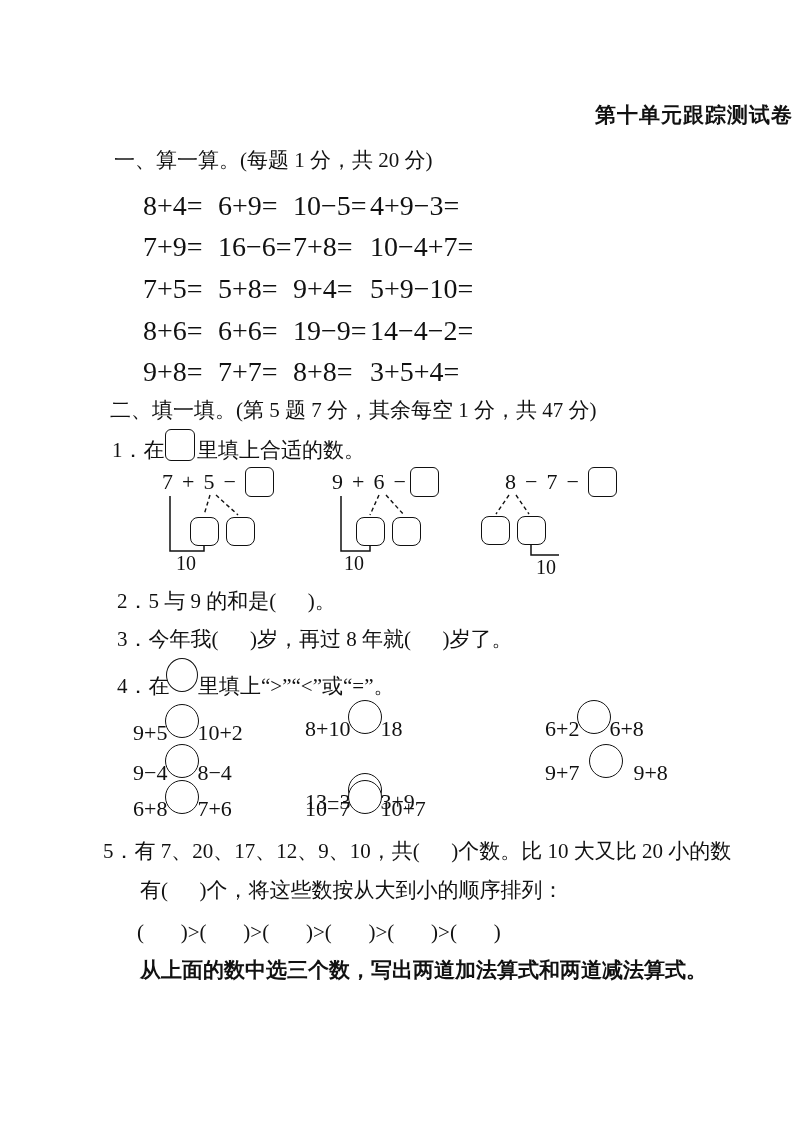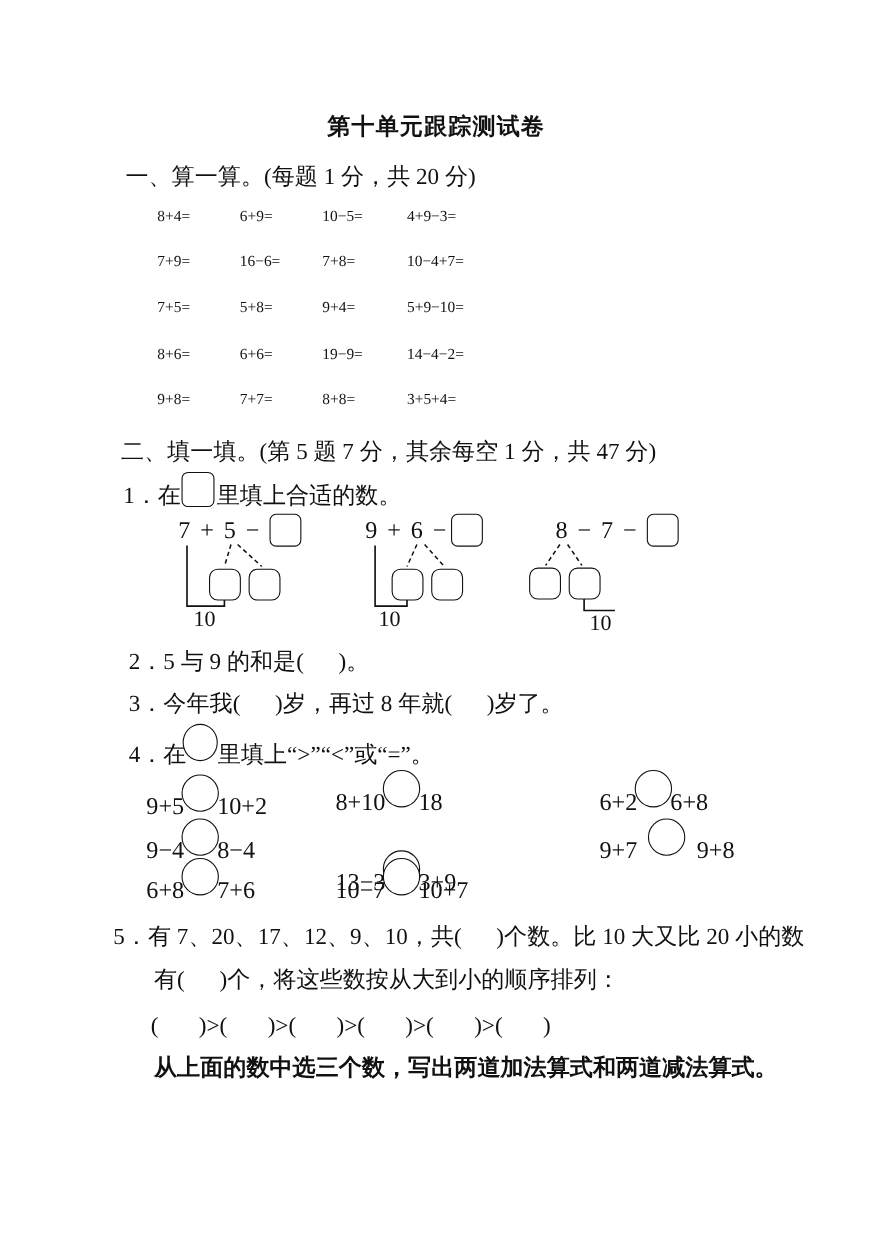--- a/index.html
+++ b/index.html
@@ -9,25 +9,25 @@
     margin:0 auto;
     background:#ffffff;
     font-family:"Liberation Serif","DejaVu Serif",serif;
     color:#111;
     overflow:hidden;
   }
   .txt{position:absolute;white-space:pre;line-height:1.25;}
   .fs21{font-size:21px;}
   .title{
     position:absolute;left:0;right:0;top:101px;
-    text-align:center;font-size:21px;font-weight:bold;
+    text-align:right;font-size:21px;font-weight:bold;
     letter-spacing:1px;
   }
   .cellrow{position:absolute;left:0;top:0;width:100%;}
-  .cell{position:absolute;font-size:14px;white-space:pre;text-align:center;}
+  .cell{position:absolute;font-size:28px;white-space:pre;text-align:center;}
   .box{
     position:absolute;background:#fff;
     border:1.6px solid #111;border-radius:6px;
   }
   .partbox{border-radius:8px;}
   .circ{
     position:absolute;background:#fff;
     border:1.5px solid #111;border-radius:50%;
   }
   .bond{position:absolute;width:155px;height:112px;}

